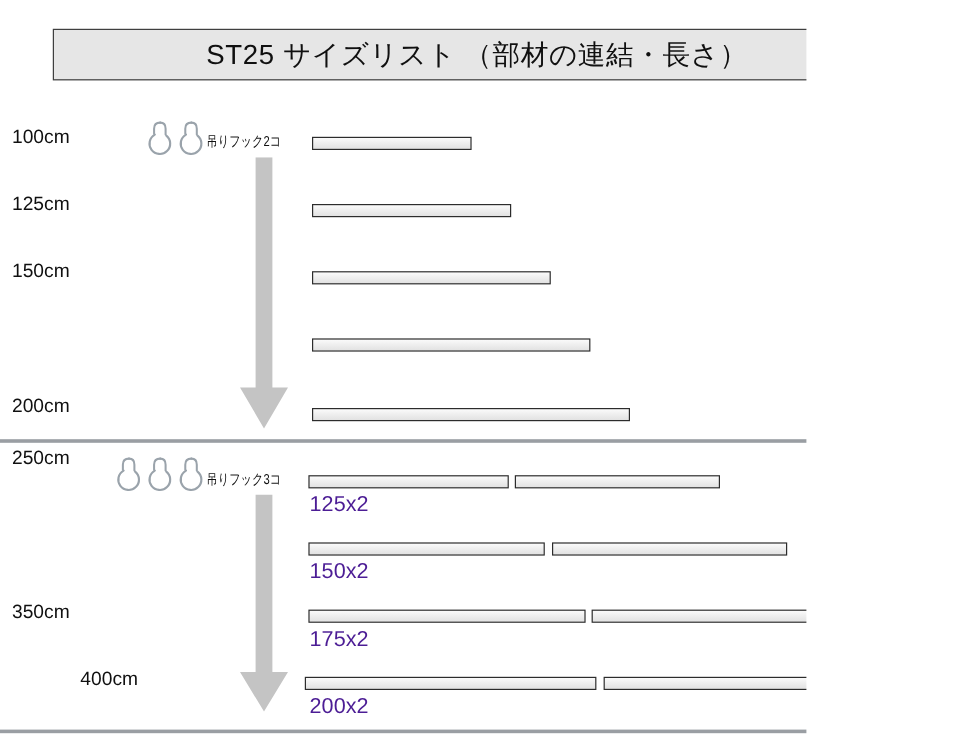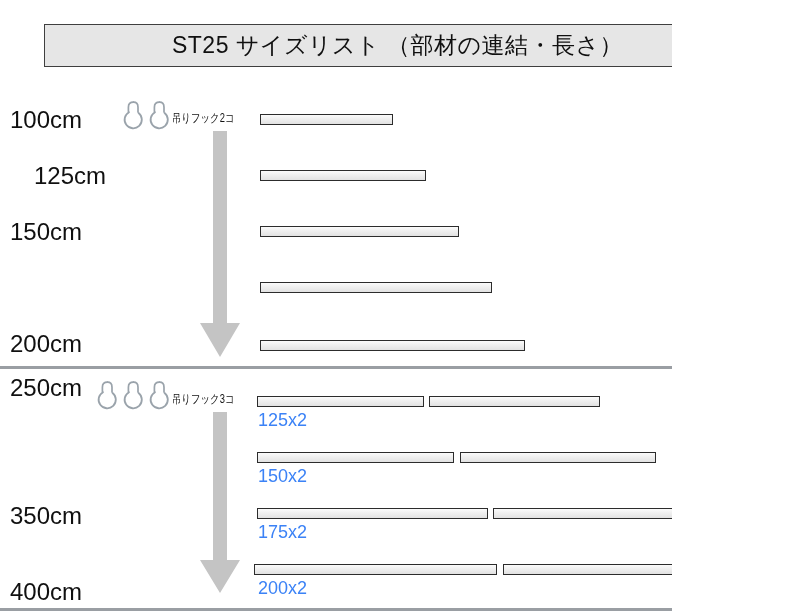--- a/index.html
+++ b/index.html
@@ -46,21 +46,21 @@
     background: #9a9ea3;
   }
   .divider.top { top: 366px; }
   .divider.bottom { top: 608px; }
 
   
   .size-label {
     position: absolute;
     left: 10px;
     width: 105px;
-    font-size: 24px;
+    font-size: 16px;
     color: #101010;
     text-align: left;
     white-space: nowrap;
   }
 
   
   .hook-group {
     position: absolute;
     display: flex;
     align-items: center;
@@ -92,38 +92,38 @@
     background: linear-gradient(to bottom, #fbfbfb 0%, #efefef 45%, #e2e2e2 100%);
   }
   .bar.thin {
     border-width: 1.4px;
   }
 
   
   .sub-label {
     position: absolute;
     font-size: 18px;
-    color: #3b82f6;
+    color: #4c1d95;
     white-space: nowrap;
   }
 </style>
 </head>
 <body>
 
 <div id="page">
 
   <div class="title-banner">
     <div class="title-text">ST25 サイズリスト （部材の連結・長さ）</div>
   </div>
 
   <div class="divider top"></div>
   <div class="divider bottom"></div>
 
   <div class="size-label" style="top:106px;">100cm</div>
-  <div class="size-label" style="top:162px;margin-left:24px;">125cm</div>
+  <div class="size-label" style="top:162px;">125cm</div>
   <div class="size-label" style="top:218px;">150cm</div>
   <div class="size-label" style="top:330px;">200cm</div>
 
   <div class="hook-group" style="left:121px; top:99px;">
     <svg class="hook-icon" width="25" height="32" viewBox="0 0 25 32">
       <path d="M12.5 3.2 C9.0 3.2 7.4 5.4 7.4 8.2 L7.4 12.4" fill="none" stroke="#9aa3ab" stroke-width="1.7" stroke-linecap="round"></path>
       <path d="M12.5 3.2 C15.6 3.2 17.0 5.4 17.0 8.2 L17.0 13.0" fill="none" stroke="#9aa3ab" stroke-width="1.7" stroke-linecap="round"></path>
       <path d="M17.6 14.0 A8.6 8.6 0 1 1 8.0 13.2" fill="none" stroke="#9aa3ab" stroke-width="1.8" stroke-linecap="round"></path>
     </svg>
     <svg class="hook-icon" width="25" height="32" viewBox="0 0 25 32">
@@ -143,21 +143,21 @@
   <div class="bar" style="left:260px; top:170px; width:166px;"></div>
 
   <div class="bar" style="left:260px; top:226px; width:199px;"></div>
 
   <div class="bar" style="left:260px; top:282px; width:232px;"></div>
 
   <div class="bar" style="left:260px; top:340px; width:265px;"></div>
 
   <div class="size-label" style="top:374px;">250cm</div>
   <div class="size-label" style="top:502px;">350cm</div>
-  <div class="size-label" style="top:578px;">400cm</div>
+  <div class="size-label" style="top:558px;text-align:right;">400cm</div>
 
   <div class="hook-group" style="left:95px; top:379px;">
     <svg class="hook-icon" width="25" height="32" viewBox="0 0 25 32">
       <path d="M12.5 3.2 C9.0 3.2 7.4 5.4 7.4 8.2 L7.4 12.4" fill="none" stroke="#9aa3ab" stroke-width="1.7" stroke-linecap="round"></path>
       <path d="M12.5 3.2 C15.6 3.2 17.0 5.4 17.0 8.2 L17.0 13.0" fill="none" stroke="#9aa3ab" stroke-width="1.7" stroke-linecap="round"></path>
       <path d="M17.6 14.0 A8.6 8.6 0 1 1 8.0 13.2" fill="none" stroke="#9aa3ab" stroke-width="1.8" stroke-linecap="round"></path>
     </svg>
     <svg class="hook-icon" width="25" height="32" viewBox="0 0 25 32">
       <path d="M12.5 3.2 C9.0 3.2 7.4 5.4 7.4 8.2 L7.4 12.4" fill="none" stroke="#9aa3ab" stroke-width="1.7" stroke-linecap="round"></path>
       <path d="M12.5 3.2 C15.6 3.2 17.0 5.4 17.0 8.2 L17.0 13.0" fill="none" stroke="#9aa3ab" stroke-width="1.7" stroke-linecap="round"></path>

